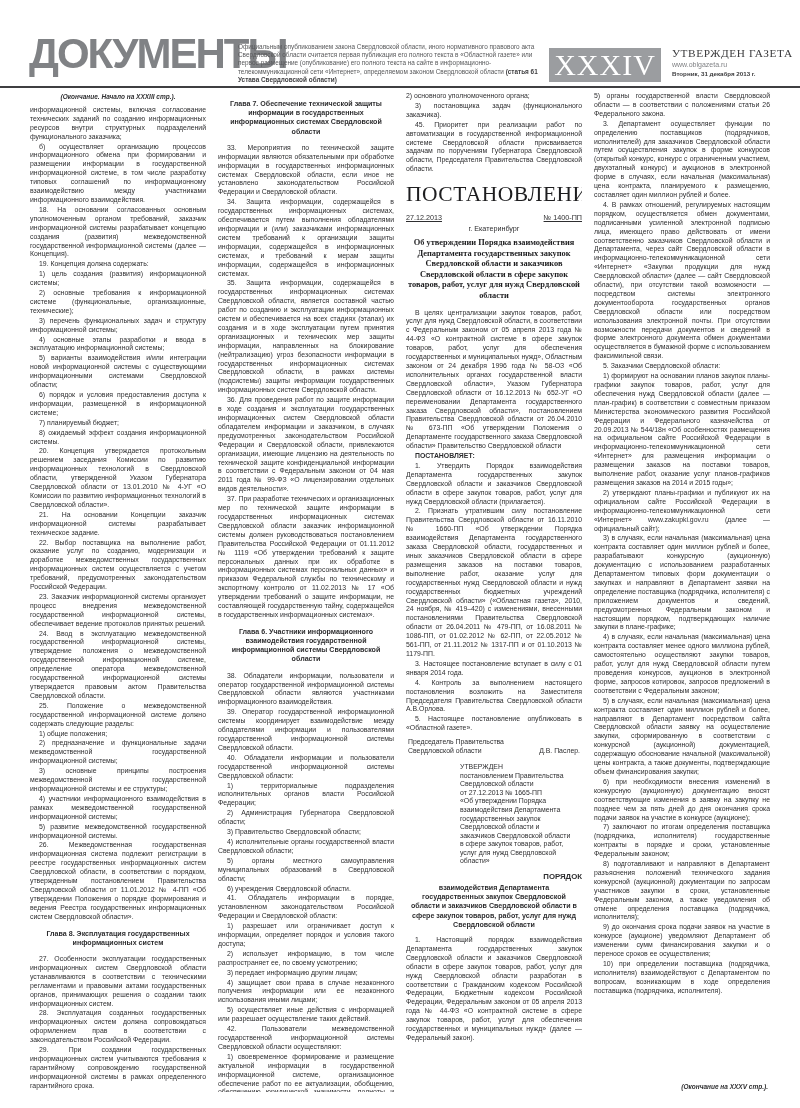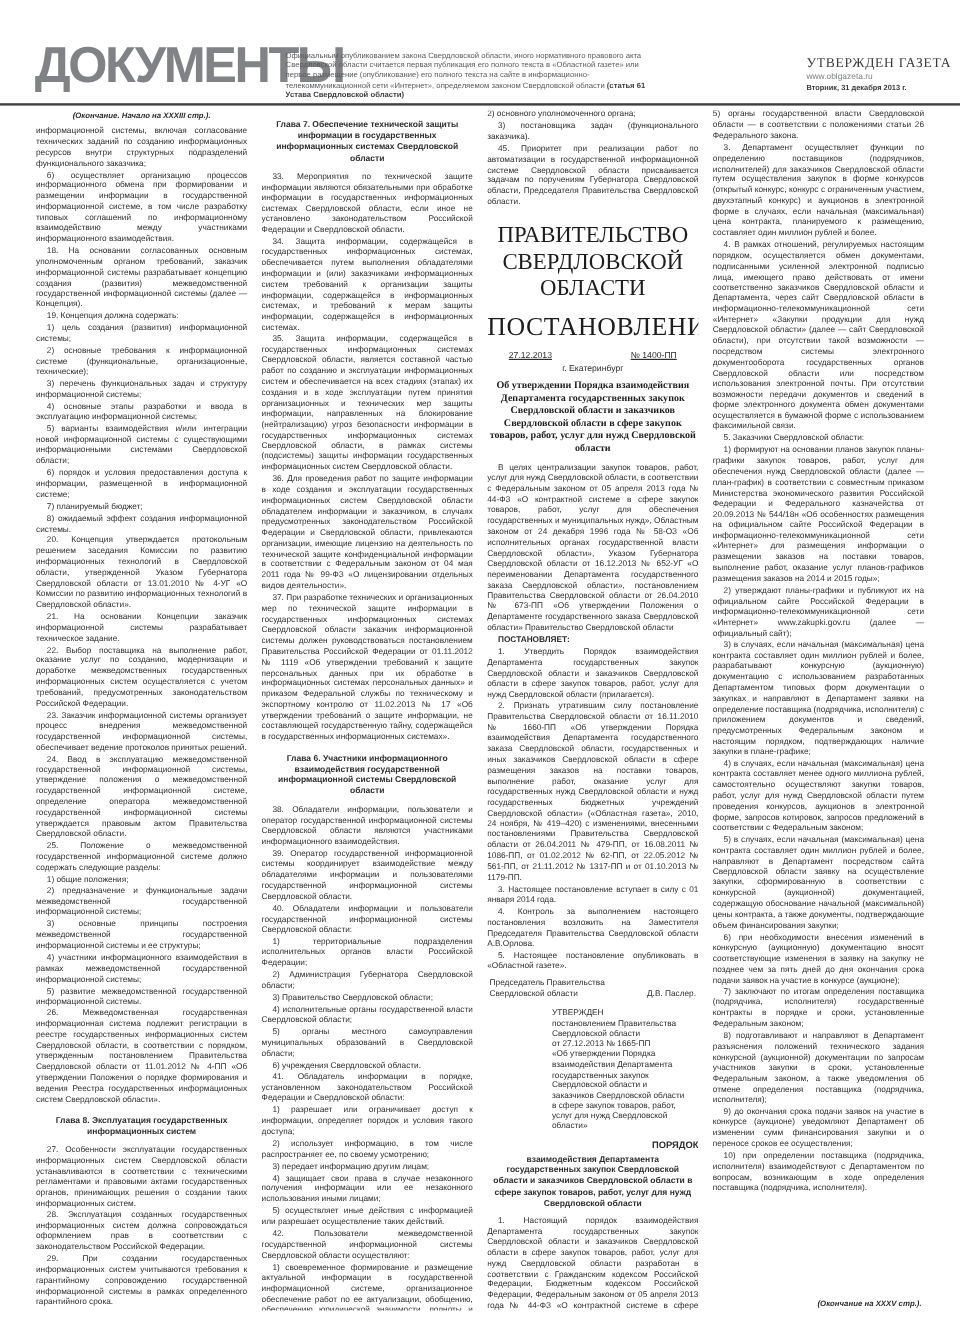--- a/index.html
+++ b/index.html
@@ -26,40 +26,43 @@
   .column{position:relative;overflow:hidden;font-size:6.9px;line-height:8.9px;color:#2e2e30;}
   .b-note{font-size:6.5px;font-weight:bold;font-style:italic;text-align:center;margin:1px 0 4px;}
   .b-p{text-align:justify;text-indent:9px;margin:0 0 1px;}
   .b-p0{text-align:justify;margin:0 0 1px;}
   .b-pb{font-weight:bold;text-indent:9px;margin:0 0 1px;}
   .b-h{font-weight:bold;text-align:center;font-size:7.1px;line-height:9.2px;margin:8px 8px 7px;}
   .b-gov{font-family:"Liberation Serif",serif;font-size:19px;line-height:22px;text-align:center;
         margin:12px 0 2px;white-space:pre-line;color:#1d1d1f;}
   .b-post{font-family:"Liberation Serif",serif;font-size:21.5px;line-height:24px;text-align:center;
         letter-spacing:0.5px;margin:8px 0 8px;color:#1d1d1f;}
-  .b-dn{display:flex;justify-content:space-between;margin:2px 18px 2px;font-size:7.2px;}
+  .b-dn{display:flex;justify-content:space-between;margin:2px 0 2px;font-size:7.2px;}
   .b-dn span{text-decoration:underline;}
   .b-city{text-align:center;margin:0 0 4px;font-size:7.2px;}
   .b-title{font-family:"Liberation Serif",serif;font-weight:bold;font-size:8.4px;line-height:10.6px;
         text-align:center;margin:2px 0 7px;color:#1d1d1f;}
   .b-sig{display:flex;justify-content:space-between;align-items:flex-end;margin:5px 2px 7px;
         white-space:pre-line;}
   .b-appr{margin:2px 0 7px 54px;line-height:8.6px;white-space:pre-line;text-align:left;}
   .b-oh1{font-weight:bold;text-align:right;font-size:7.8px;margin:6px 0 2px;}
   .b-oh2{font-weight:bold;text-align:center;font-size:7.1px;line-height:9.2px;margin:0 2px 6px;}
   .b-end{position:absolute;right:2px;bottom:0;font-weight:bold;font-style:italic;font-size:6.5px;
         background:#ffffff;padding-left:4px;}
 </style>
 </head>
 <body>
 
 <div class="page">
   <header class="masthead">
     <div class="masthead-title">ДОКУМЕНТЫ</div>
     <div class="masthead-note"><span>Официальным опубликованием закона Свердловской области, иного нормативного правового акта Свердловской области считается первая публикация его полного текста в «Областной газете» или первое размещение (опубликование) его полного текста на сайте в информационно-телекоммуникационной сети «Интернет», определяемом законом Свердловской области </span><b>(статья 61 Устава Свердловской области)</b></div>
+    <div class="page-number-box">
+        <span>XXXIV</span>
+      </div>
     <div class="paper-block">
       <div class="paper-name">УТВЕРЖДЕН ГАЗЕТА</div>
       <div class="paper-site">www.oblgazeta.ru</div>
       <div class="paper-date">Вторник, 31 декабря 2013 г.</div>
     </div>
   </header>
   <div class="rule"></div>
   <main class="columns">
     <div class="column">
         <div class="b-note">(Окончание. Начало на XXXIII стр.).</div>
@@ -116,23 +119,20 @@
         <div class="b-p">3) передает информацию другим лицам;</div>
         <div class="b-p">4) защищает свои права в случае незаконного получения информации или ее незаконного использования иными лицами;</div>
         <div class="b-p">5) осуществляет иные действия с информацией или разрешает осуществление таких действий.</div>
         <div class="b-p">42. Пользователи межведомственной государственной информационной системы Свердловской области осуществляют:</div>
         <div class="b-p">1) своевременное формирование и размещение актуальной информации в государственной информационной системе, организационное обеспечение работ по ее актуализации, обобщению, обеспечению юридической значимости, полноты и достоверности;</div>
       </div>
     <div class="column">
         <div class="b-p0">2) основного уполномоченного органа;</div>
         <div class="b-p">3) постановщика задач (функционального заказчика).</div>
         <div class="b-p">45. Приоритет при реализации работ по автоматизации в государственной информационной системе Свердловской области присваивается задачам по поручениям Губернатора Свердловской области, Председателя Правительства Свердловской области.</div>
-        <div class="b-gov">ПРАВИТЕЛЬСТВО
-СВЕРДЛОВСКОЙ
-ОБЛАСТИ</div>
         <div class="b-post">ПОСТАНОВЛЕНИЕ</div>
         <div class="b-dn">
           <span>27.12.2013</span>
           <span>№ 1400-ПП</span>
         </div>
         <div class="b-city">г. Екатеринбург</div>
         <div class="b-title">Об утверждении Порядка взаимодействия Департамента государственных закупок Свердловской области и заказчиков Свердловской области в сфере закупок товаров, работ, услуг для нужд Свердловской области</div>
         <div class="b-p">В целях централизации закупок товаров, работ, услуг для нужд Свердловской области, в соответствии с Федеральным законом от 05 апреля 2013 года № 44-ФЗ «О контрактной системе в сфере закупок товаров, работ, услуг для обеспечения государственных и муниципальных нужд», Областным законом от 24 декабря 1996 года № 58-ОЗ «Об исполнительных органах государственной власти Свердловской области», Указом Губернатора Свердловской области от 16.12.2013 № 652-УГ «О переименовании Департамента государственного заказа Свердловской области», постановлением Правительства Свердловской области от 26.04.2010 № 673-ПП «Об утверждении Положения о Департаменте государственного заказа Свердловской области» Правительство Свердловской области</div>
         <div class="b-pb">ПОСТАНОВЛЯЕТ:</div>
         <div class="b-p">1. Утвердить Порядок взаимодействия Департамента государственных закупок Свердловской области и заказчиков Свердловской области в сфере закупок товаров, работ, услуг для нужд Свердловской области (прилагается).</div>

